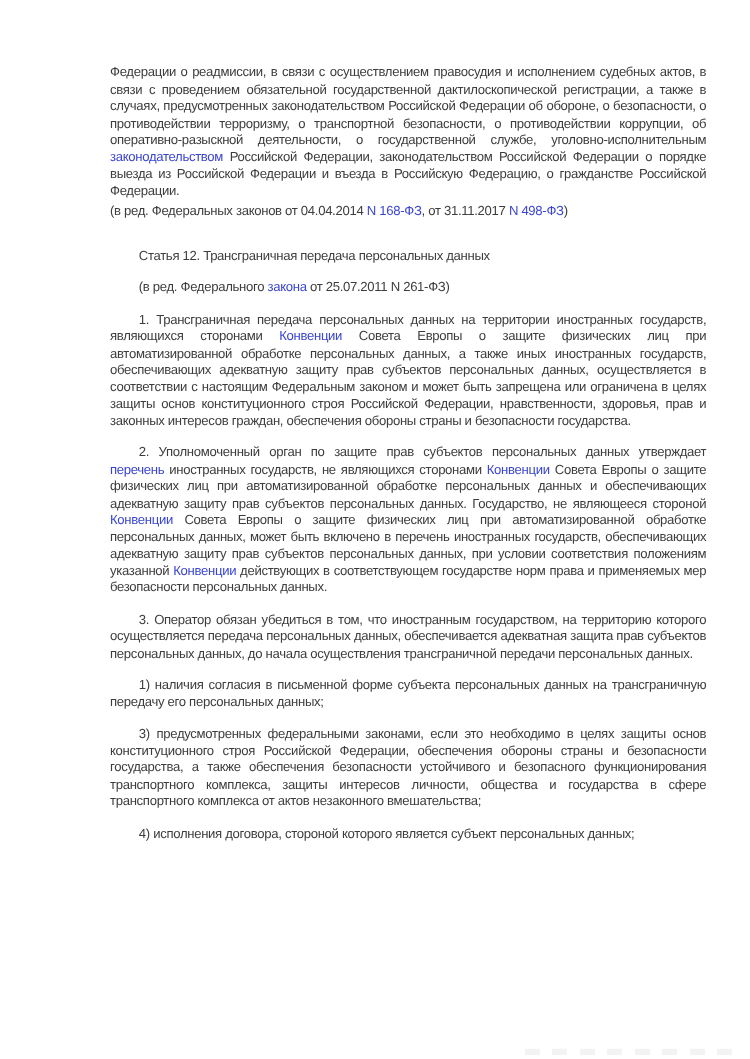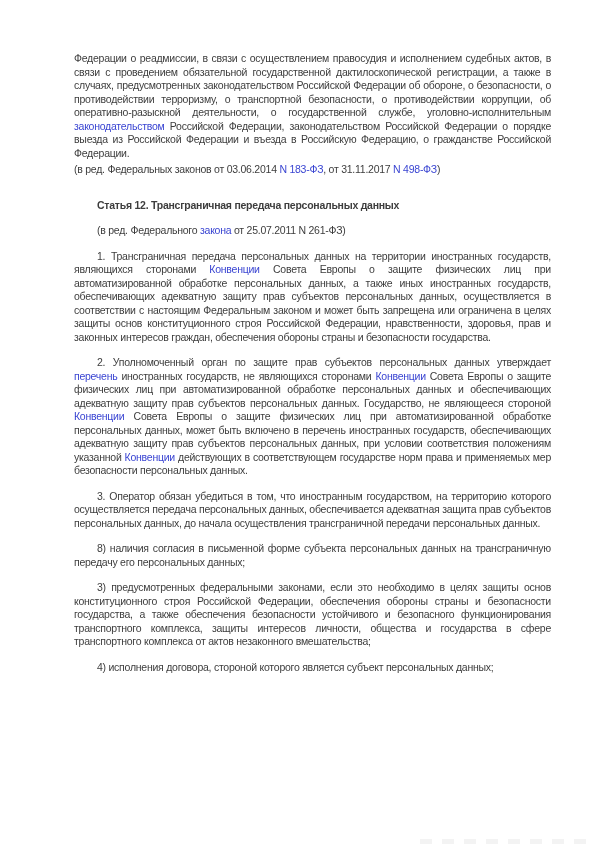--- a/index.html
+++ b/index.html
@@ -16,61 +16,61 @@
     overflow:hidden;
   }
   .page{
     position:relative;
     width:600px;height:847px;
     background:var(--bg);
     overflow:hidden;
   }
   .content{
     position:absolute;
-    left:74px;top:52px;
+    left:88px;top:52px;
     width:477px;
     color:var(--text);
     font-size:10.5px;
     line-height:13.5px;
     letter-spacing:-0.25px;
   }
   p.block{
     margin:12px 0 0 0;
     text-align:justify;
   }
   p.block:first-child{margin-top:0;}
   p.indent{text-indent:23px;}
   p.note{text-align:left;}
   p.tight{margin-top:3px;}
   p.heading{
-    font-weight:bold;
+    font-weight:normal;
     margin-top:22px;
     text-align:left;
   }
   .doclink{
     color:var(--link);
     cursor:pointer;
   }
   .edge-dashes{
     position:absolute;
     left:420px;top:839px;
     width:172px;height:5px;
     background:repeating-linear-gradient(90deg, var(--dash) 0 12px, transparent 12px 22px);
   }
 </style>
 </head>
 <body>
 
 <div class="page">
   <div class="content" id="doc-content">
       <p class="block para"><span>Федерации о реадмиссии, в связи с осуществлением правосудия и исполнением судебных актов, в связи с проведением обязательной государственной дактилоскопической регистрации, а также в случаях, предусмотренных законодательством Российской Федерации об обороне, о безопасности, о противодействии терроризму, о транспортной безопасности, о противодействии коррупции, об оперативно-разыскной деятельности, о государственной службе, уголовно-исполнительным </span><span class="doclink">законодательством</span><span> Российской Федерации, законодательством Российской Федерации о порядке выезда из Российской Федерации и въезда в Российскую Федерацию, о гражданстве Российской Федерации.</span></p>
-      <p class="block note tight"><span>(в ред. Федеральных законов от 03.06.2014 </span><span class="doclink">N 183-ФЗ</span><span>, от 31.11.2017 </span><span class="doclink">N 498-ФЗ</span><span>)</span></p>
+      <p class="block note tight"><span>(в ред. Федеральных законов от 04.04.2014 </span><span class="doclink">N 168-ФЗ</span><span>, от 31.11.2017 </span><span class="doclink">N 498-ФЗ</span><span>)</span></p>
       <p class="block heading indent"><span>Статья 12. Трансграничная передача персональных данных</span></p>
       <p class="block note indent"><span>(в ред. Федерального </span><span class="doclink">закона</span><span> от 25.07.2011 N 261-ФЗ)</span></p>
       <p class="block para indent"><span>1. Трансграничная передача персональных данных на территории иностранных государств, являющихся сторонами </span><span class="doclink">Конвенции</span><span> Совета Европы о защите физических лиц при автоматизированной обработке персональных данных, а также иных иностранных государств, обеспечивающих адекватную защиту прав субъектов персональных данных, осуществляется в соответствии с настоящим Федеральным законом и может быть запрещена или ограничена в целях защиты основ конституционного строя Российской Федерации, нравственности, здоровья, прав и законных интересов граждан, обеспечения обороны страны и безопасности государства.</span></p>
       <p class="block para indent"><span>2. Уполномоченный орган по защите прав субъектов персональных данных утверждает </span><span class="doclink">перечень</span><span> иностранных государств, не являющихся сторонами </span><span class="doclink">Конвенции</span><span> Совета Европы о защите физических лиц при автоматизированной обработке персональных данных и обеспечивающих адекватную защиту прав субъектов персональных данных. Государство, не являющееся стороной </span><span class="doclink">Конвенции</span><span> Совета Европы о защите физических лиц при автоматизированной обработке персональных данных, может быть включено в перечень иностранных государств, обеспечивающих адекватную защиту прав субъектов персональных данных, при условии соответствия положениям указанной </span><span class="doclink">Конвенции</span><span> действующих в соответствующем государстве норм права и применяемых мер безопасности персональных данных.</span></p>
       <p class="block para indent"><span>3. Оператор обязан убедиться в том, что иностранным государством, на территорию которого осуществляется передача персональных данных, обеспечивается адекватная защита прав субъектов персональных данных, до начала осуществления трансграничной передачи персональных данных.</span></p>
-      <p class="block para indent"><span>8) наличия согласия в письменной форме субъекта персональных данных на трансграничную передачу его персональных данных;</span></p>
+      <p class="block para indent"><span>1) наличия согласия в письменной форме субъекта персональных данных на трансграничную передачу его персональных данных;</span></p>
       <p class="block para indent"><span>3) предусмотренных федеральными законами, если это необходимо в целях защиты основ конституционного строя Российской Федерации, обеспечения обороны страны и безопасности государства, а также обеспечения безопасности устойчивого и безопасного функционирования транспортного комплекса, защиты интересов личности, общества и государства в сфере транспортного комплекса от актов незаконного вмешательства;</span></p>
       <p class="block para indent"><span>4) исполнения договора, стороной которого является субъект персональных данных;</span></p>
     </div>
   <div class="edge-dashes"></div>
 </div>
 
 </body></html>

